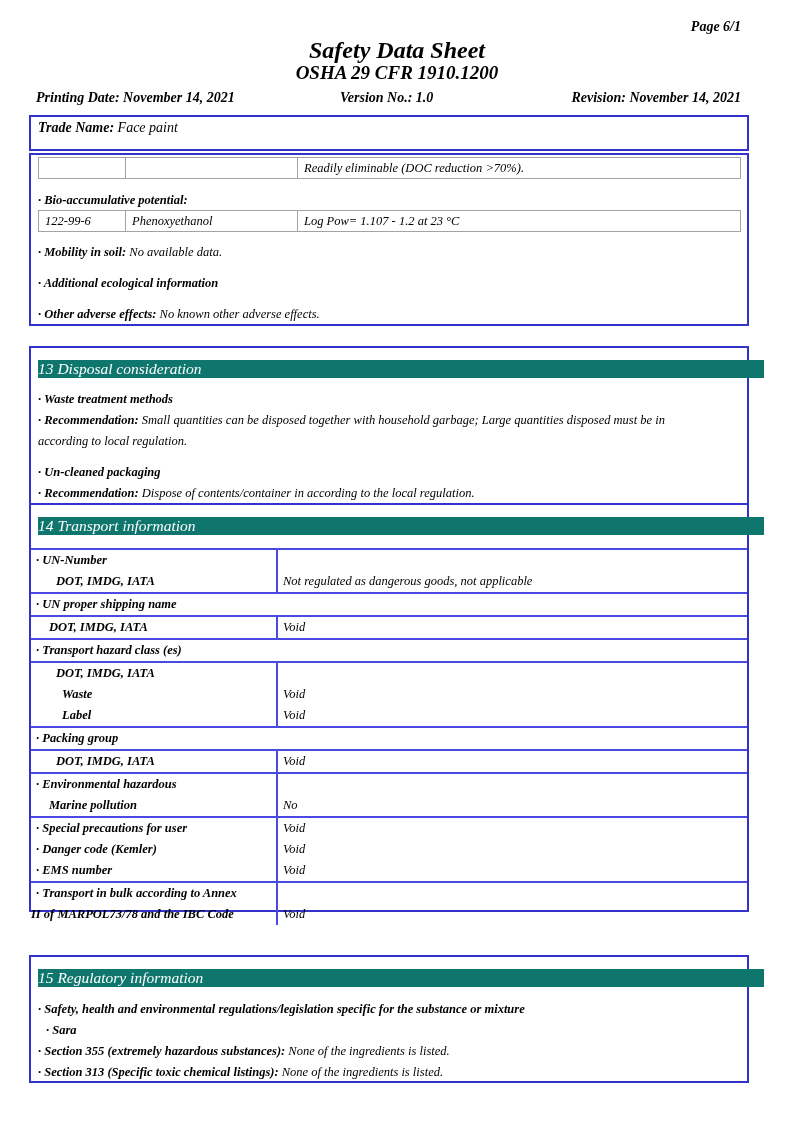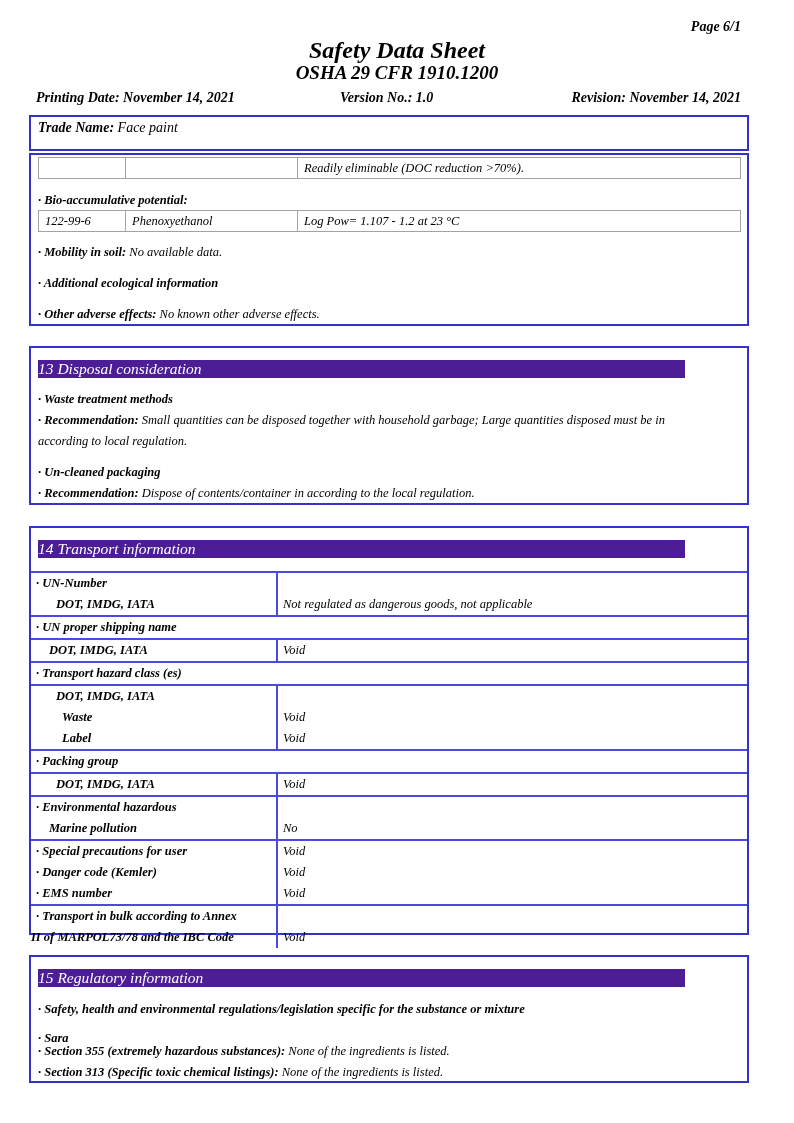--- a/index.html
+++ b/index.html
@@ -8,21 +8,21 @@
   .abs { position:absolute; }
   .page-no { right:53px; top:19px; font-size:14px; font-weight:bold; }
   .title { left:0; width:794px; text-align:center; top:38px; font-size:24px; font-weight:bold; line-height:24px; }
   .subtitle { left:0; width:794px; text-align:center; top:62px; font-size:19px; font-weight:bold; line-height:22px; }
   .meta { top:90px; font-size:14px; font-weight:bold; }
   .box { position:absolute; border:2px solid #3333cc; box-sizing:border-box; left:29px; width:720px; }
   .b { font-weight:bold; }
   .line { position:absolute; left:7px; font-size:12.5px; white-space:nowrap; }
   .itable { position:absolute; left:7px; width:703px; border-collapse:collapse; font-size:12.5px; }
   .itable td { border:1px solid #a3a3a3; height:21px; padding:0 6px; box-sizing:border-box; }
-  .band { position:absolute; left:7px; width:647px; height:18px; background:#4c1d95; color:#fff;
+  .band { position:absolute; left:7px; width:726px; height:18px; background:#0f766e; color:#fff;
           font-size:15.5px; line-height:18px; padding-left:0; }
   .ttable { position:absolute; left:0; top:43px; width:716px; border-collapse:collapse; font-size:12.5px; }
   .ttable td { border-top:2px solid #4a4ae0; vertical-align:top; padding:0 5px;border-radius:15px; }
   .ttable td.l { width:235px; border-right:2px solid #4a4ae0; }
   .row21 { height:21px; line-height:21px; }
   .ind1 { padding-left:20px; }
   .ind2 { padding-left:13px; }
   .ind3 { padding-left:26px; }
 </style>
 </head>
@@ -76,21 +76,21 @@
   <div class="line" style="top:65px;">
     <span class="b">· Recommendation:</span><span> Small quantities can be disposed together with household garbage; Large quantities disposed must be in</span>
   </div>
   <div class="line" style="top:86px;">according to local regulation.</div>
   <div class="line b" style="top:117px;">· Un-cleaned packaging</div>
   <div class="line" style="top:138px;">
     <span class="b">· Recommendation:</span><span> Dispose of contents/container in according to the local regulation.</span>
   </div>
 </div>
 
-<div class="box" style="top:526px;height:409px;">
+<div class="box" style="top:503px;height:409px;">
   <div class="band" style="top:12px;">14 Transport information</div>
   <table class="ttable">
     <tbody>
         <tr>
       <td class="l">
         <div class="row21 b">· UN-Number</div>
         <div class="row21 b ind1">DOT, IMDG, IATA</div>
       </td>
       <td>
         <div class="row21"></div>
@@ -172,20 +172,20 @@
         <div class="row21">Void</div>
       </td>
     </tr>
   </tbody>
     </table>
 </div>
 
 <div class="box" style="top:955px;height:128px;">
   <div class="band" style="top:12px;">15 Regulatory information</div>
   <div class="line b" style="top:45px;">· Safety, health and environmental regulations/legislation specific for the substance or mixture</div>
-  <div class="line b" style="top:74px;">· Sara</div>
+  <div class="line b" style="top:66px;margin-left:8px;">· Sara</div>
   <div class="line" style="top:87px;">
     <span class="b">· Section 355 (extremely hazardous substances):</span><span> None of the ingredients is listed.</span>
   </div>
   <div class="line" style="top:108px;">
     <span class="b">· Section 313 (Specific toxic chemical listings):</span><span> None of the ingredients is listed.</span>
   </div>
 </div>
 
 </body></html>

